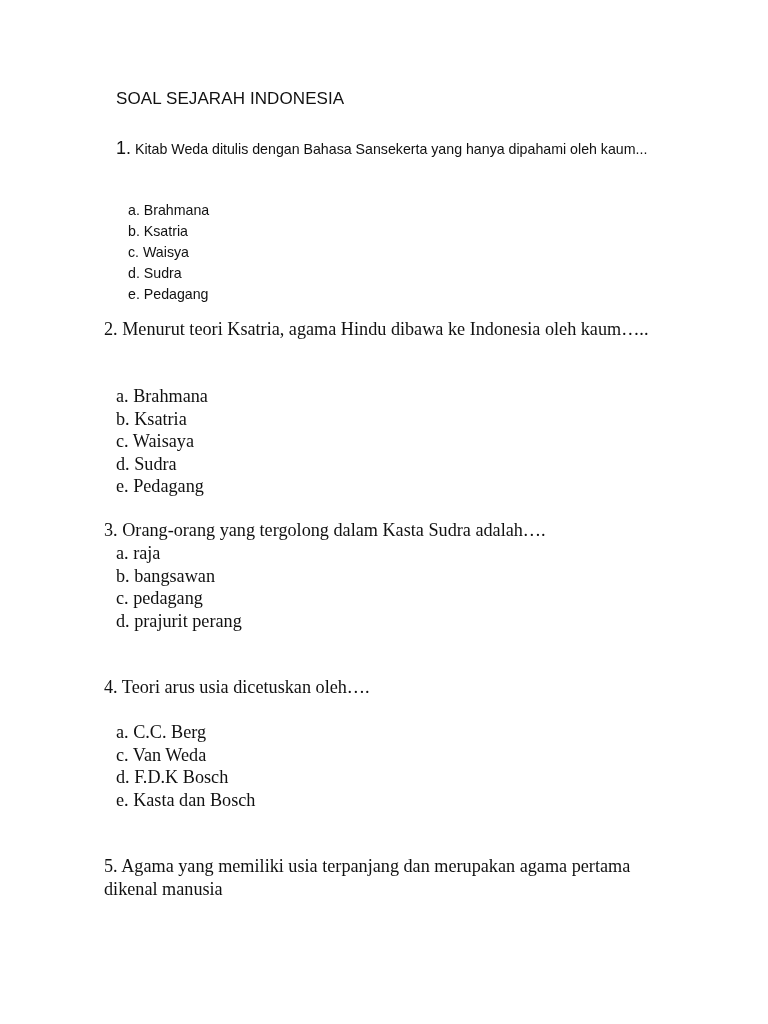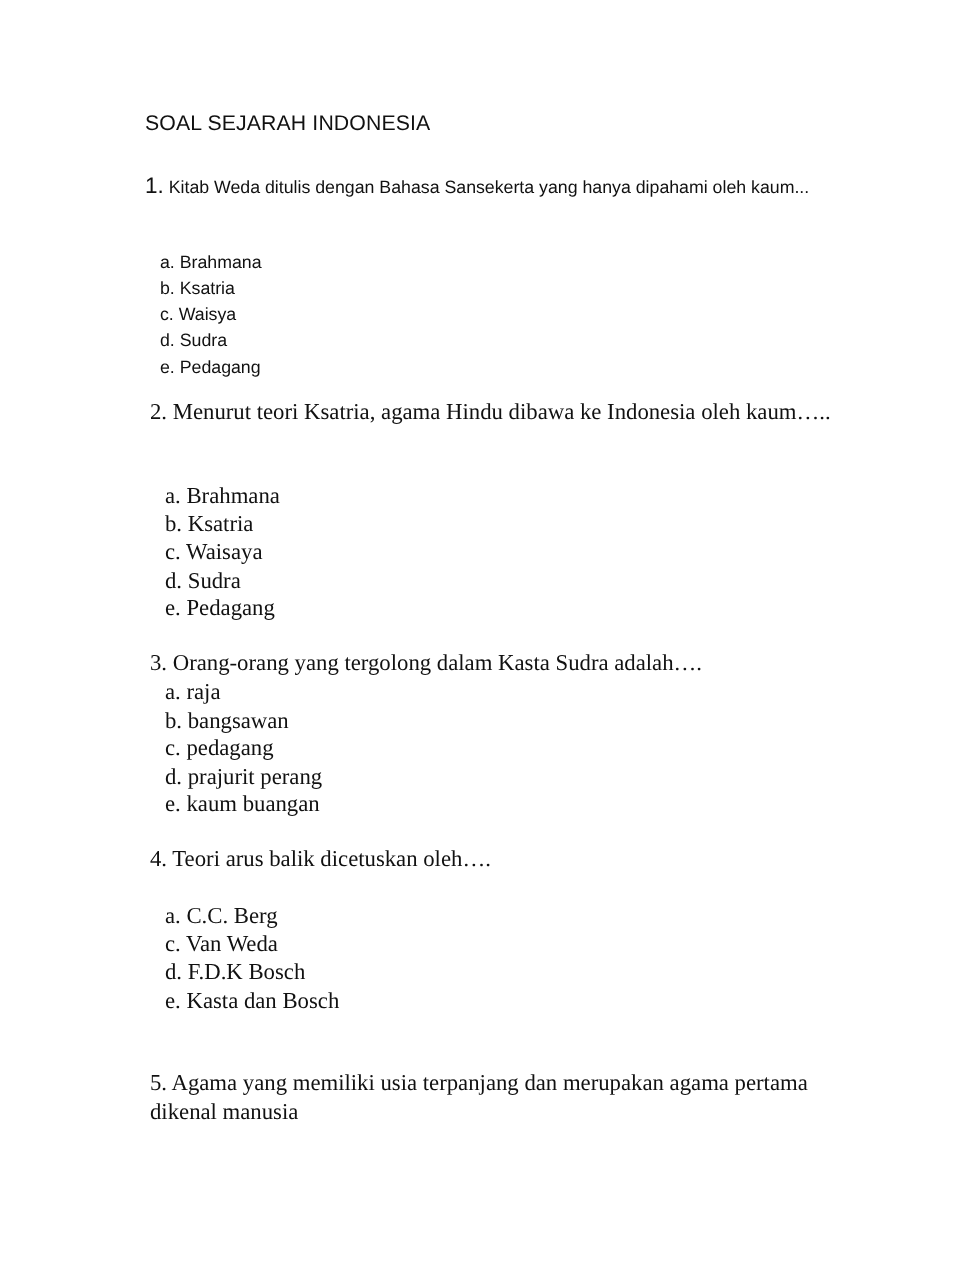--- a/index.html
+++ b/index.html
@@ -4,21 +4,21 @@
   <style>
     html, body { margin: 0; padding: 0; }
     body { width: 768px; height: 1024px; background: #ffffff; position: relative; overflow: hidden; color: #111; }
     .page { position: absolute; left: 0; top: 0; width: 768px; height: 872px; background: #fff; }
     .sans { font-family: "Liberation Sans", "DejaVu Sans", sans-serif; }
     .serif { font-family: "Liberation Serif", "DejaVu Serif", serif; }
     .title { position: absolute; left: 116px; top: 89px; font-size: 17px; letter-spacing: 0.1px; }
     .q1 { position: absolute; left: 116px; top: 138px; width: 540px; font-size: 14.2px; line-height: 21px; }
     .q1 .num { font-size: 18px; }
     .q1-opts { position: absolute; left: 116px; top: 200px; font-size: 14.2px; line-height: 21px; }
-    .block { position: absolute; left: 120px; width: 550px; font-size: 18.2px; line-height: 22.5px; }
+    .block { position: absolute; left: 104px; width: 550px; font-size: 18.2px; line-height: 22.5px; }
     .opt { white-space: nowrap; margin-left: 12px; }
   </style>
 </head>
 <body>
 
 <div class="page">
 
   <div class="title sans">SOAL SEJARAH INDONESIA</div>
 
   <div class="q1 sans">
@@ -47,26 +47,25 @@
 
   <div class="block serif" style="top:519px;">
     <span>3.</span>
     <span>Orang-orang yang tergolong dalam Kasta Sudra adalah….</span>
   </div>
   <div class="block serif" style="top:542px;">
     <div class="opt">a. raja</div>
     <div class="opt">b. bangsawan</div>
     <div class="opt">c. pedagang</div>
     <div class="opt">d. prajurit perang</div>
-    <div class="opt">e. kaum buangan</div>
   </div>
 
   <div class="block serif" style="top:676px;">
     <span>4.</span>
-    <span>Teori arus balik dicetuskan oleh….</span>
+    <span>Teori arus usia dicetuskan oleh….</span>
   </div>
   <div class="block serif" style="top:721px;">
     <div class="opt">a. C.C. Berg</div>
     <div class="opt">c. Van Weda</div>
     <div class="opt">d. F.D.K Bosch</div>
     <div class="opt">e. Kasta dan Bosch</div>
   </div>
 
   <div class="block serif" style="top:855px;">
     <span>5.</span>

